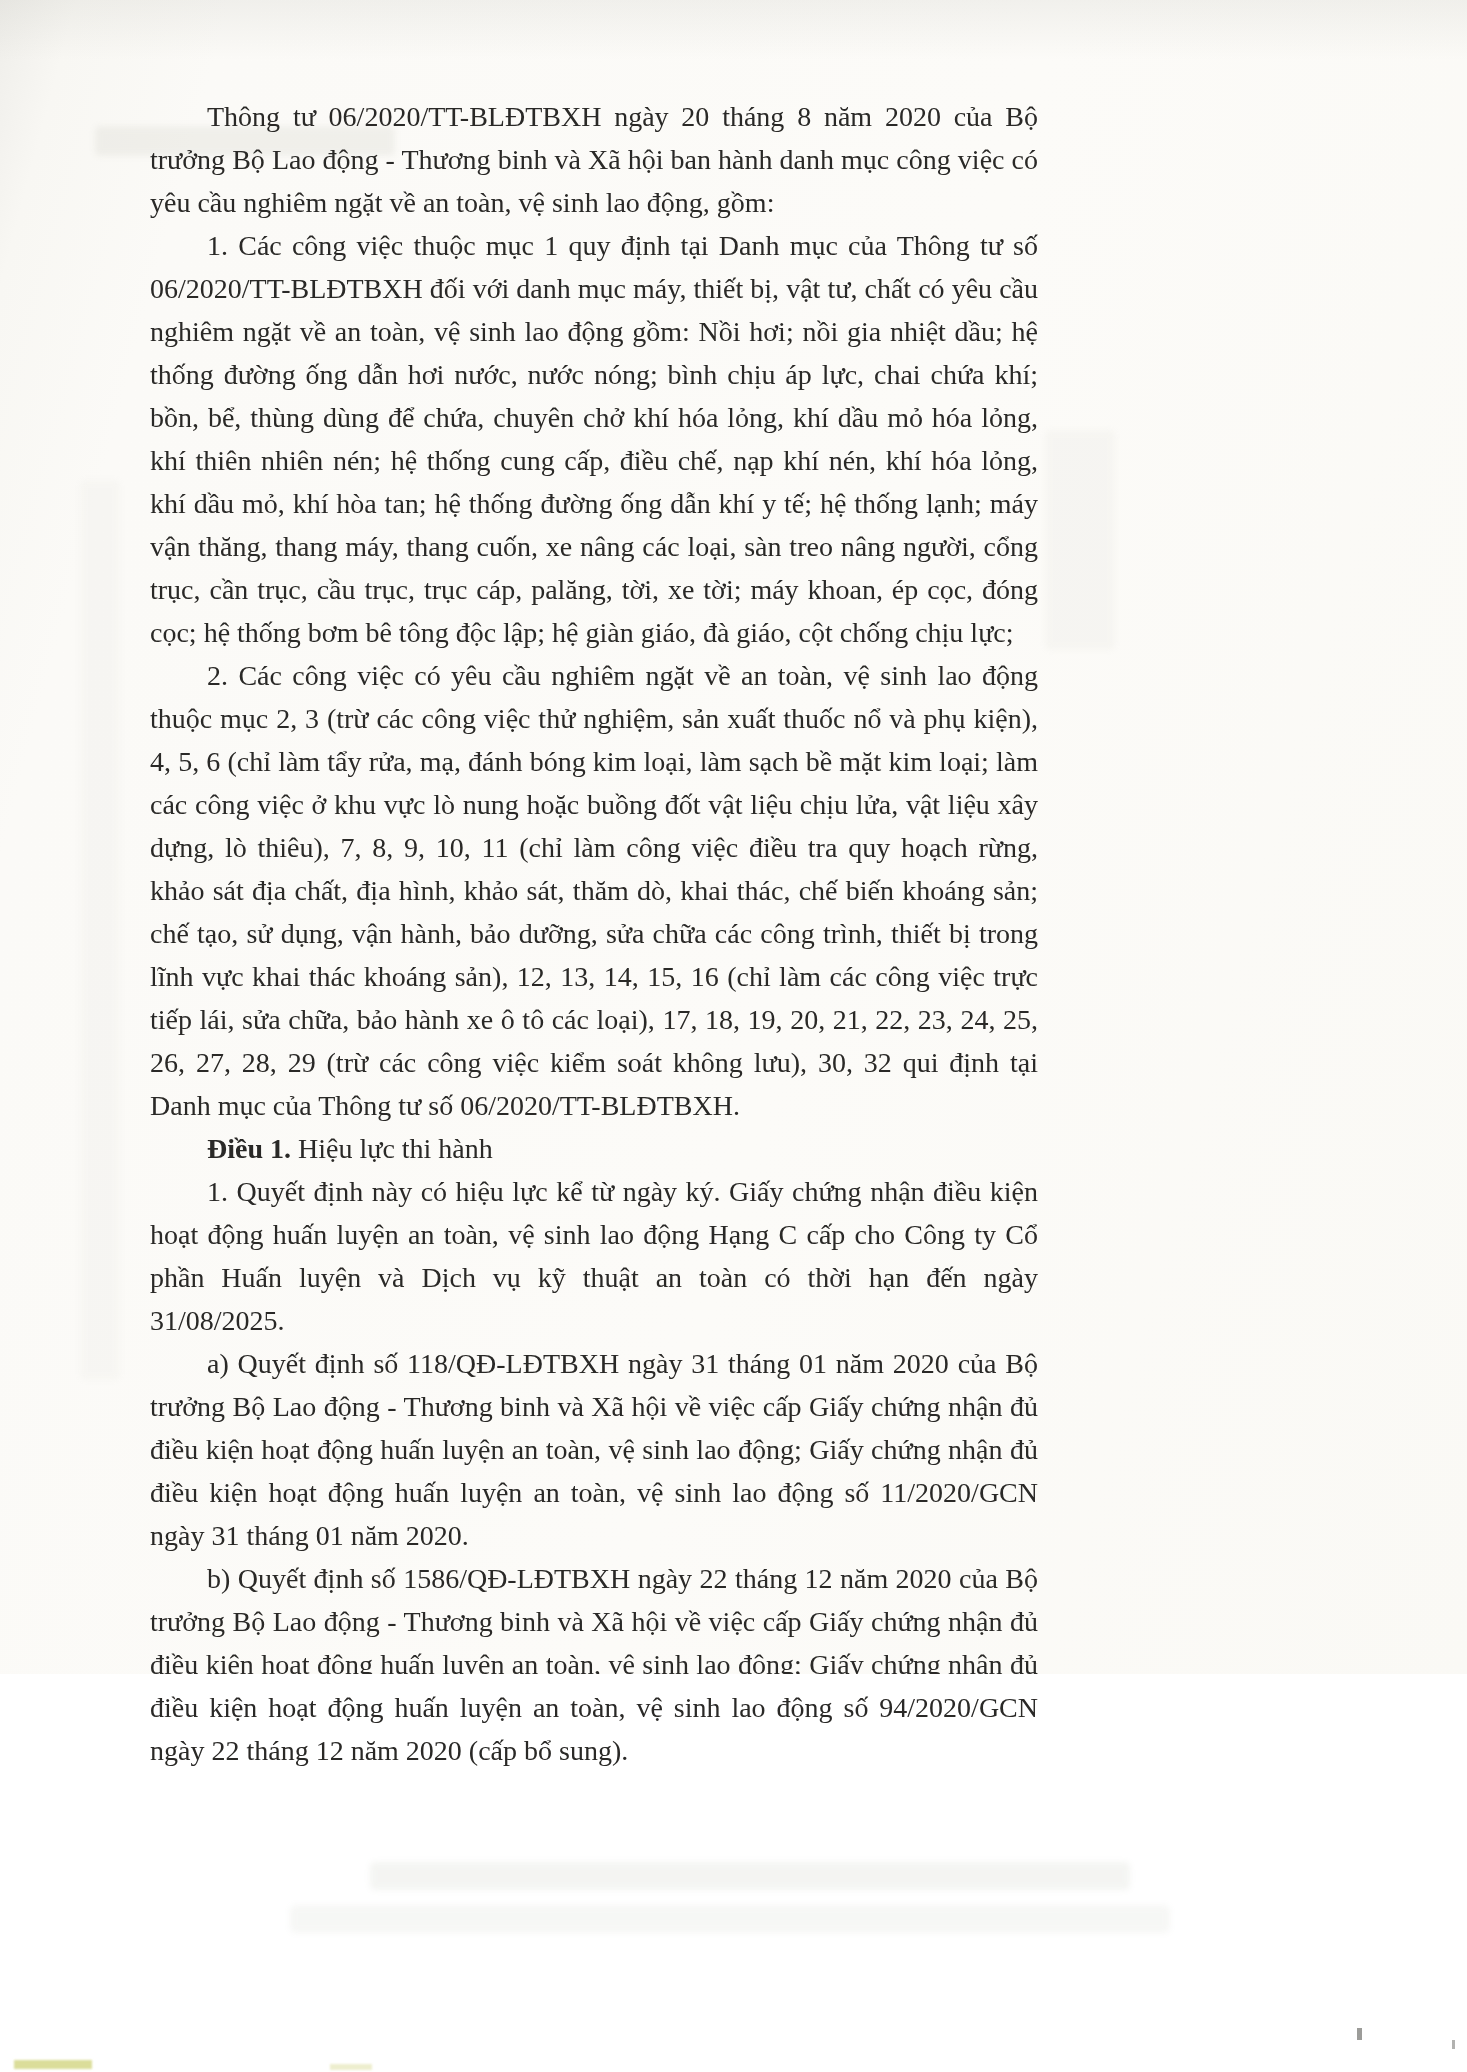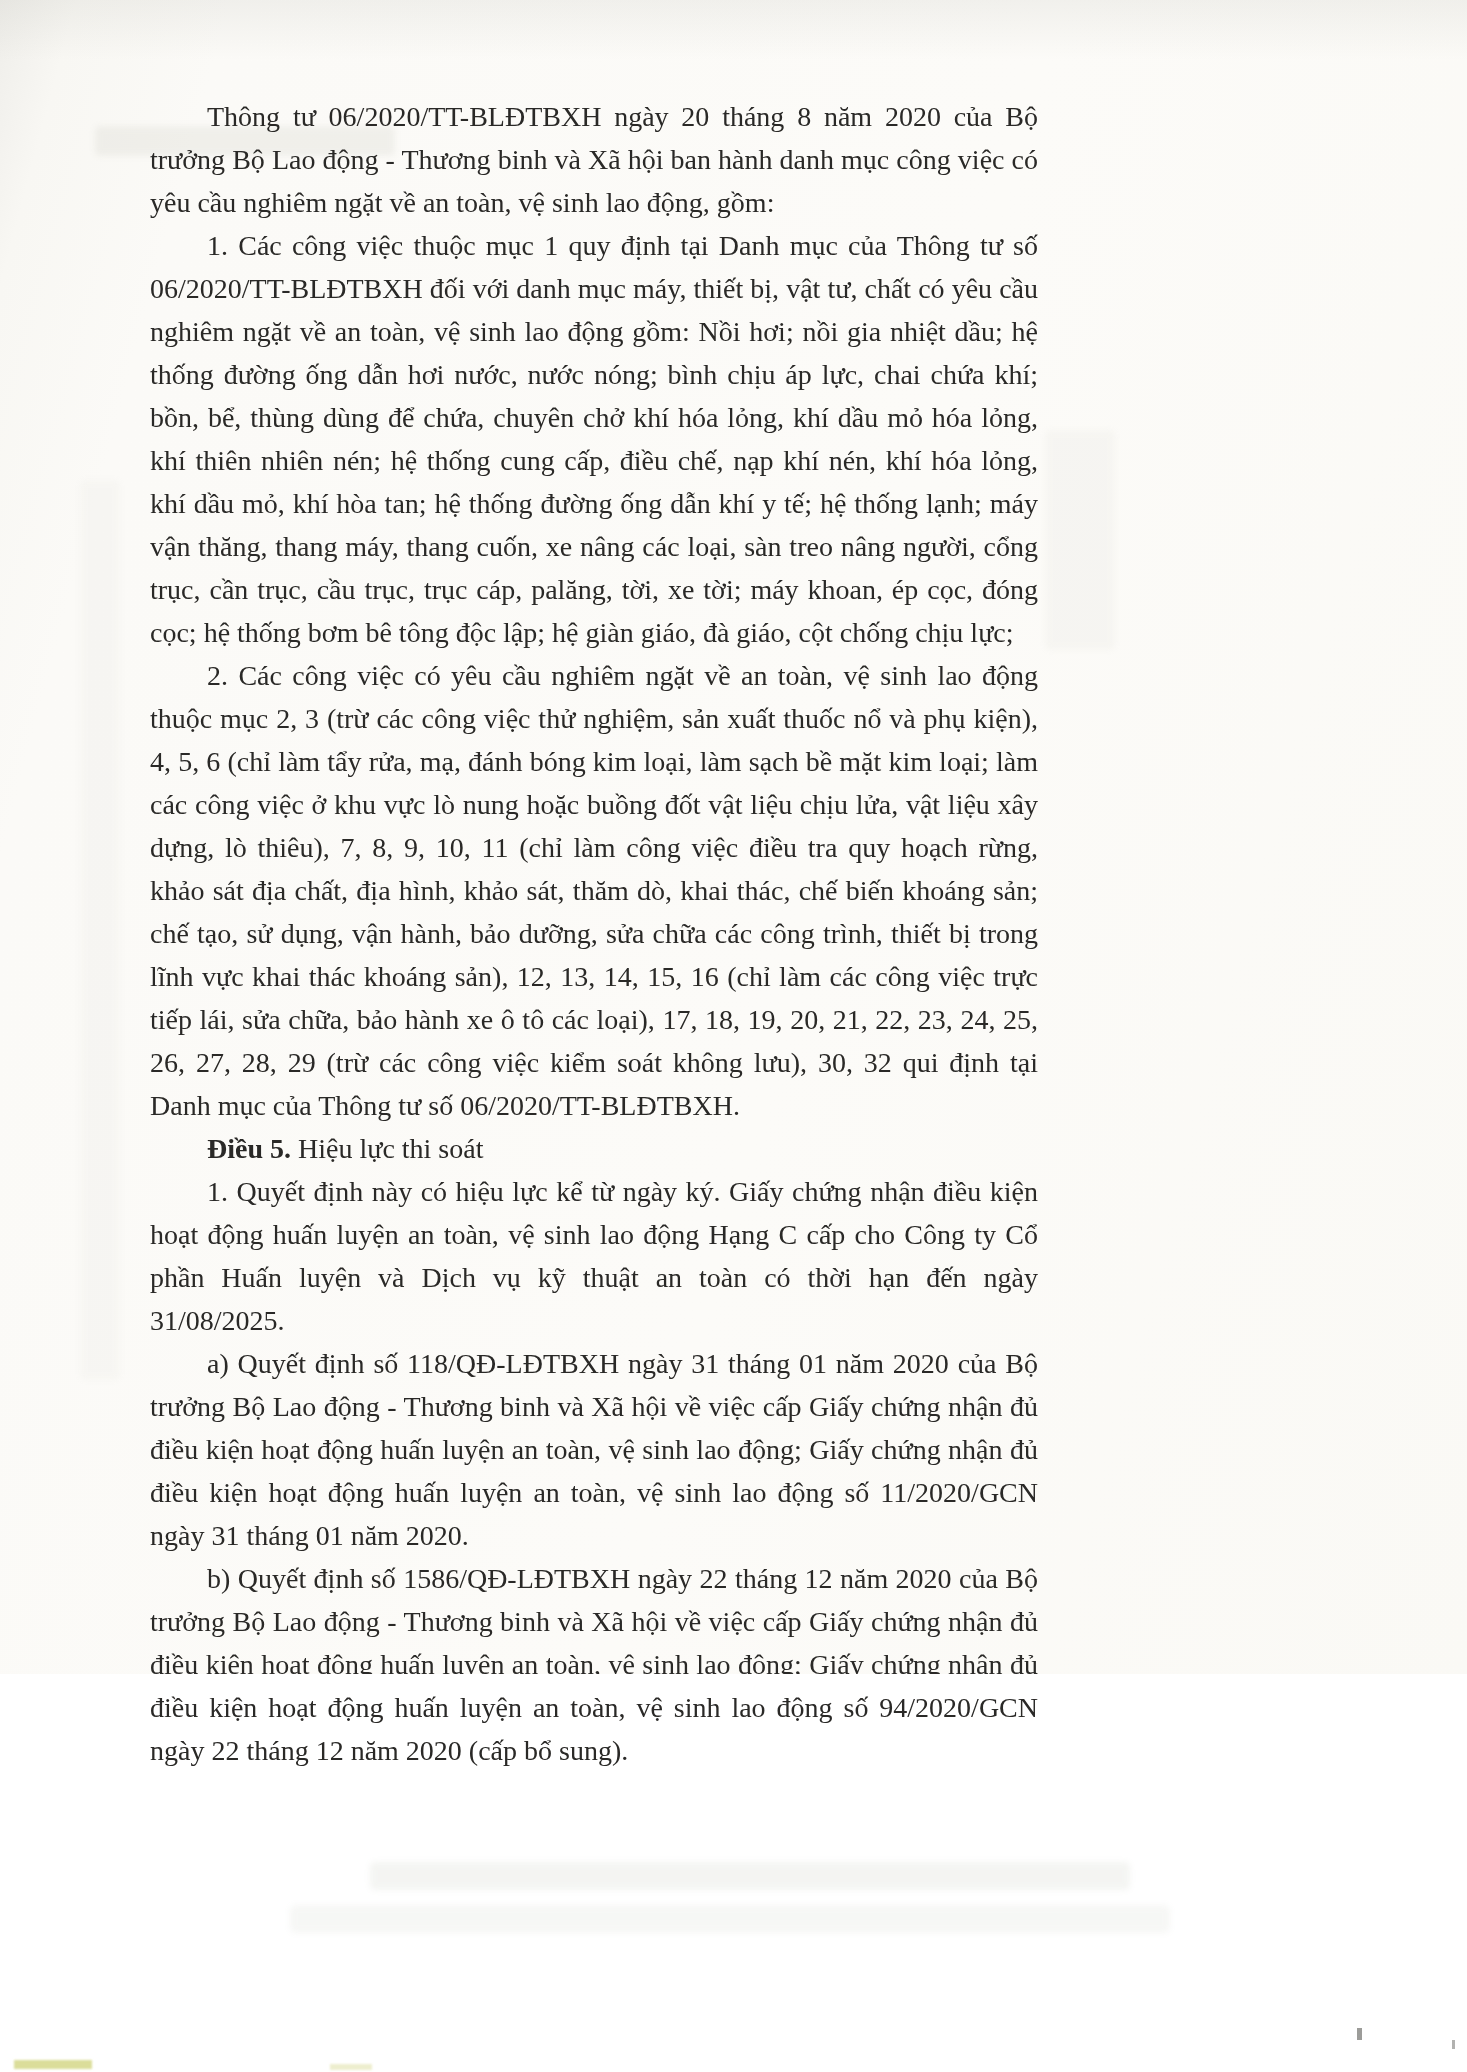--- a/index.html
+++ b/index.html
@@ -84,21 +84,21 @@
   <div class="ghost ghost-2"></div>
   <div class="ghost ghost-5"></div>
 
   <div class="text-block">
     <p><b></b><span>Thông tư 06/2020/TT-BLĐTBXH ngày 20 tháng 8 năm 2020 của Bộ trưởng Bộ Lao động - Thương binh và Xã hội ban hành danh mục công việc có yêu cầu nghiêm ngặt về an toàn, vệ sinh lao động, gồm:</span></p>
 
     <p><b></b><span>1. Các công việc thuộc mục 1 quy định tại Danh mục của Thông tư số 06/2020/TT-BLĐTBXH đối với danh mục máy, thiết bị, vật tư, chất có yêu cầu nghiêm ngặt về an toàn, vệ sinh lao động gồm: Nồi hơi; nồi gia nhiệt dầu; hệ thống đường ống dẫn hơi nước, nước nóng; bình chịu áp lực, chai chứa khí; bồn, bể, thùng dùng để chứa, chuyên chở khí hóa lỏng, khí dầu mỏ hóa lỏng, khí thiên nhiên nén; hệ thống cung cấp, điều chế, nạp khí nén, khí hóa lỏng, khí dầu mỏ, khí hòa tan; hệ thống đường ống dẫn khí y tế; hệ thống lạnh; máy vận thăng, thang máy, thang cuốn, xe nâng các loại, sàn treo nâng người, cổng trục, cần trục, cầu trục, trục cáp, palăng, tời, xe tời; máy khoan, ép cọc, đóng cọc; hệ thống bơm bê tông độc lập; hệ giàn giáo, đà giáo, cột chống chịu lực;</span></p>
 
     <p><b></b><span>2. Các công việc có yêu cầu nghiêm ngặt về an toàn, vệ sinh lao động thuộc mục 2, 3 (trừ các công việc thử nghiệm, sản xuất thuốc nổ và phụ kiện), 4, 5, 6 (chỉ làm tẩy rửa, mạ, đánh bóng kim loại, làm sạch bề mặt kim loại; làm các công việc ở khu vực lò nung hoặc buồng đốt vật liệu chịu lửa, vật liệu xây dựng, lò thiêu), 7, 8, 9, 10, 11 (chỉ làm công việc điều tra quy hoạch rừng, khảo sát địa chất, địa hình, khảo sát, thăm dò, khai thác, chế biến khoáng sản; chế tạo, sử dụng, vận hành, bảo dưỡng, sửa chữa các công trình, thiết bị trong lĩnh vực khai thác khoáng sản), 12, 13, 14, 15, 16 (chỉ làm các công việc trực tiếp lái, sửa chữa, bảo hành xe ô tô các loại), 17, 18, 19, 20, 21, 22, 23, 24, 25, 26, 27, 28, 29 (trừ các công việc kiểm soát không lưu), 30, 32 qui định tại Danh mục của Thông tư số 06/2020/TT-BLĐTBXH.</span></p>
 
-    <p><b>Điều 5.</b><span> Hiệu lực thi soát</span></p>
+    <p><b>Điều 1.</b><span> Hiệu lực thi hành</span></p>
 
     <p><b></b><span>1. Quyết định này có hiệu lực kể từ ngày ký. Giấy chứng nhận điều kiện hoạt động huấn luyện an toàn, vệ sinh lao động Hạng C cấp cho Công ty Cổ phần Huấn luyện và Dịch vụ kỹ thuật an toàn có thời hạn đến ngày 31/08/2025.</span></p>
 
 
     <p><b></b><span>a) Quyết định số 118/QĐ-LĐTBXH ngày 31 tháng 01 năm 2020 của Bộ trưởng Bộ Lao động - Thương binh và Xã hội về việc cấp Giấy chứng nhận đủ điều kiện hoạt động huấn luyện an toàn, vệ sinh lao động; Giấy chứng nhận đủ điều kiện hoạt động huấn luyện an toàn, vệ sinh lao động số 11/2020/GCN ngày 31 tháng 01 năm 2020.</span></p>
 
     <p><b></b><span>b) Quyết định số 1586/QĐ-LĐTBXH ngày 22 tháng 12 năm 2020 của Bộ trưởng Bộ Lao động - Thương binh và Xã hội về việc cấp Giấy chứng nhận đủ điều kiện hoạt động huấn luyện an toàn, vệ sinh lao động; Giấy chứng nhận đủ điều kiện hoạt động huấn luyện an toàn, vệ sinh lao động số 94/2020/GCN ngày 22 tháng 12 năm 2020 (cấp bổ sung).</span></p>
   </div>
 
   <div class="ghost ghost-3"></div>

